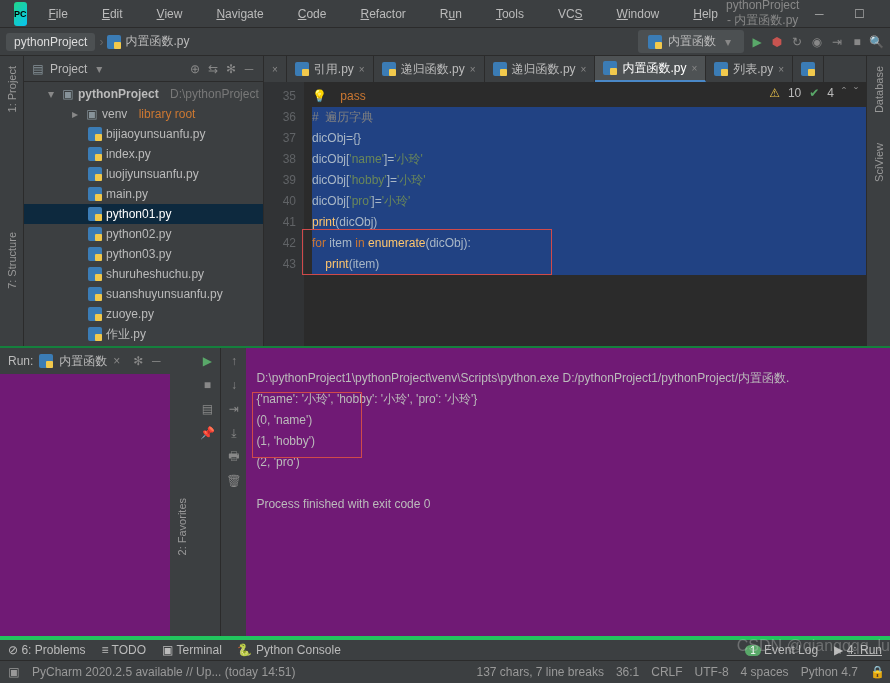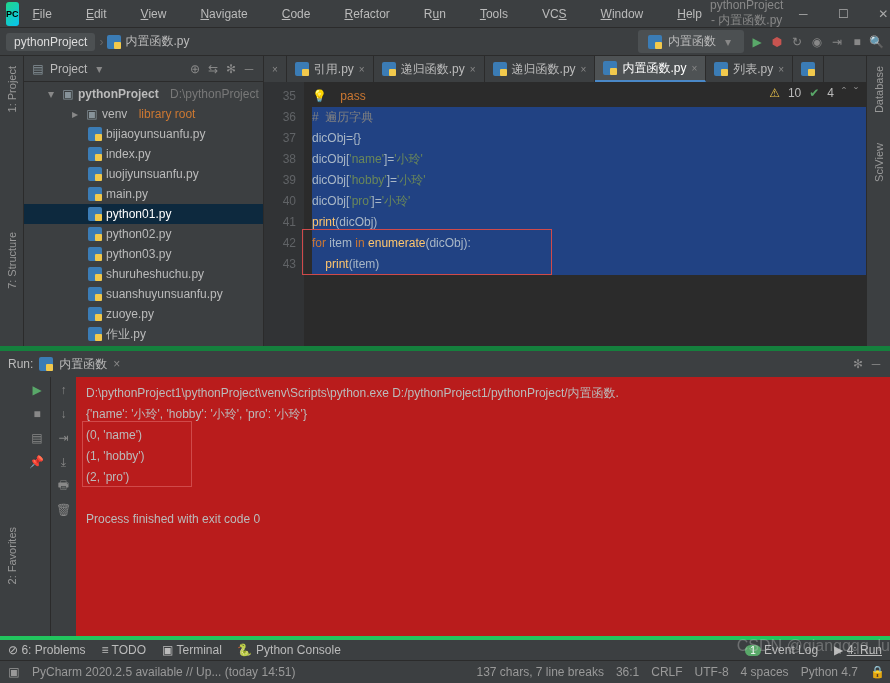--- a/index.html
+++ b/index.html
@@ -1,18 +1,18 @@
 <!DOCTYPE html>
 <html><head>
 <meta charset="utf-8">
 <style>
 *{margin:0;padding:0;box-sizing:border-box;font-family:"Segoe UI",Arial,sans-serif;font-size:12px;user-select:none}
 body{width:890px;height:683px;background:#3c3f41;color:#bbb;overflow:hidden;position:relative}
 .titlebar{height:28px;background:#3c3f41;display:flex;align-items:center;border-bottom:1px solid #2b2b2b}
-.logo{width:24px;height:24px;margin:0 6px;background:linear-gradient(135deg,#21d789,#07c3f2);border-radius:3px;display:flex;align-items:center;justify-content:center;font-size:9px;font-weight:bold;color:#000}
+.logo{width:24px;height:24px;margin:0 14px;background:linear-gradient(135deg,#21d789,#07c3f2);border-radius:3px;display:flex;align-items:center;justify-content:center;font-size:9px;font-weight:bold;color:#000}
 .menubar{display:flex;gap:18px}
 .menubar span{padding:4px 8px;cursor:pointer}
 .menubar span u{text-decoration:underline}
 .wintitle{flex:1;text-align:center;color:#888}
 .winbtns{display:flex}
 .winbtn{width:40px;height:28px;display:flex;align-items:center;justify-content:center;color:#aaa}
 .navbar{height:28px;background:#3c3f41;display:flex;align-items:center;padding:0 6px;border-bottom:1px solid #2b2b2b}
 .breadcrumb{display:flex;align-items:center;gap:4px}
 .bc-btn{background:#4c5052;padding:2px 8px;border-radius:3px;color:#ddd}
 .bc-sep{color:#666}
@@ -56,26 +56,26 @@
 .fn{color:#ffc66d}
 .str{color:#6a8759}
 .com{color:#808080}
 .id{color:#a9b7c6}
 .bulb{color:#f0a732}
 .redbox{position:absolute;border:1px solid #d04a4a;pointer-events:none}
 .editor-info{position:absolute;top:4px;right:8px;display:flex;gap:8px;align-items:center;font-size:11px}
 .warn{color:#f2c94c}
 .ok{color:#59a869}
 .rightgutter{width:24px;background:#3c3f41;border-left:1px solid #2b2b2b;display:flex;flex-direction:column;align-items:center;padding-top:10px;gap:30px}
-.run-panel{height:290px;display:flex;flex-direction:column;border-top:5px solid #15803d;background:#b91c1c}
+.run-panel{height:290px;display:flex;border-top:2px solid #15803d;background:#701a75}
 .run-header{height:26px;background:#3c3f41;display:flex;align-items:center;padding:0 8px;gap:6px}
 .run-body{flex:1;display:flex}
 .run-toolbar{width:26px;background:#3c3f41;display:flex;flex-direction:column;align-items:center;padding-top:6px;gap:10px}
 .run-toolbar2{width:26px;background:#3c3f41;display:flex;flex-direction:column;align-items:center;padding-top:6px;gap:10px;border-left:1px solid #2b2b2b}
-.console{flex:1;padding:6px 10px;font-family:Consolas,monospace;font-size:13px;line-height:21px;color:#bbb;position:relative}
+.console{flex:1;padding:20px 10px;font-family:Consolas,monospace;font-size:13px;line-height:21px;color:#bbb;position:relative}
 .console-line{height:21px;white-space:pre}
 .bottombar{height:24px;background:#3c3f41;border-top:4px solid #22c55e;display:flex;align-items:center;padding:0 8px;gap:16px}
 .statusbar{height:22px;background:#3c3f41;border-top:1px solid #2b2b2b;display:flex;align-items:center;padding:0 8px;gap:12px;font-size:11px;color:#999}
 .statusbar .spacer{flex:1}
 .watermark{position:absolute;right:0;bottom:28px;color:rgba(200,200,200,0.35);font-size:16px;pointer-events:none}
 .ic{display:inline-block;width:12px;text-align:center}
 .badge-green{background:#59a869;color:#fff;border-radius:8px;padding:0 5px;font-size:10px}
 </style>
 </head>
 <body>

